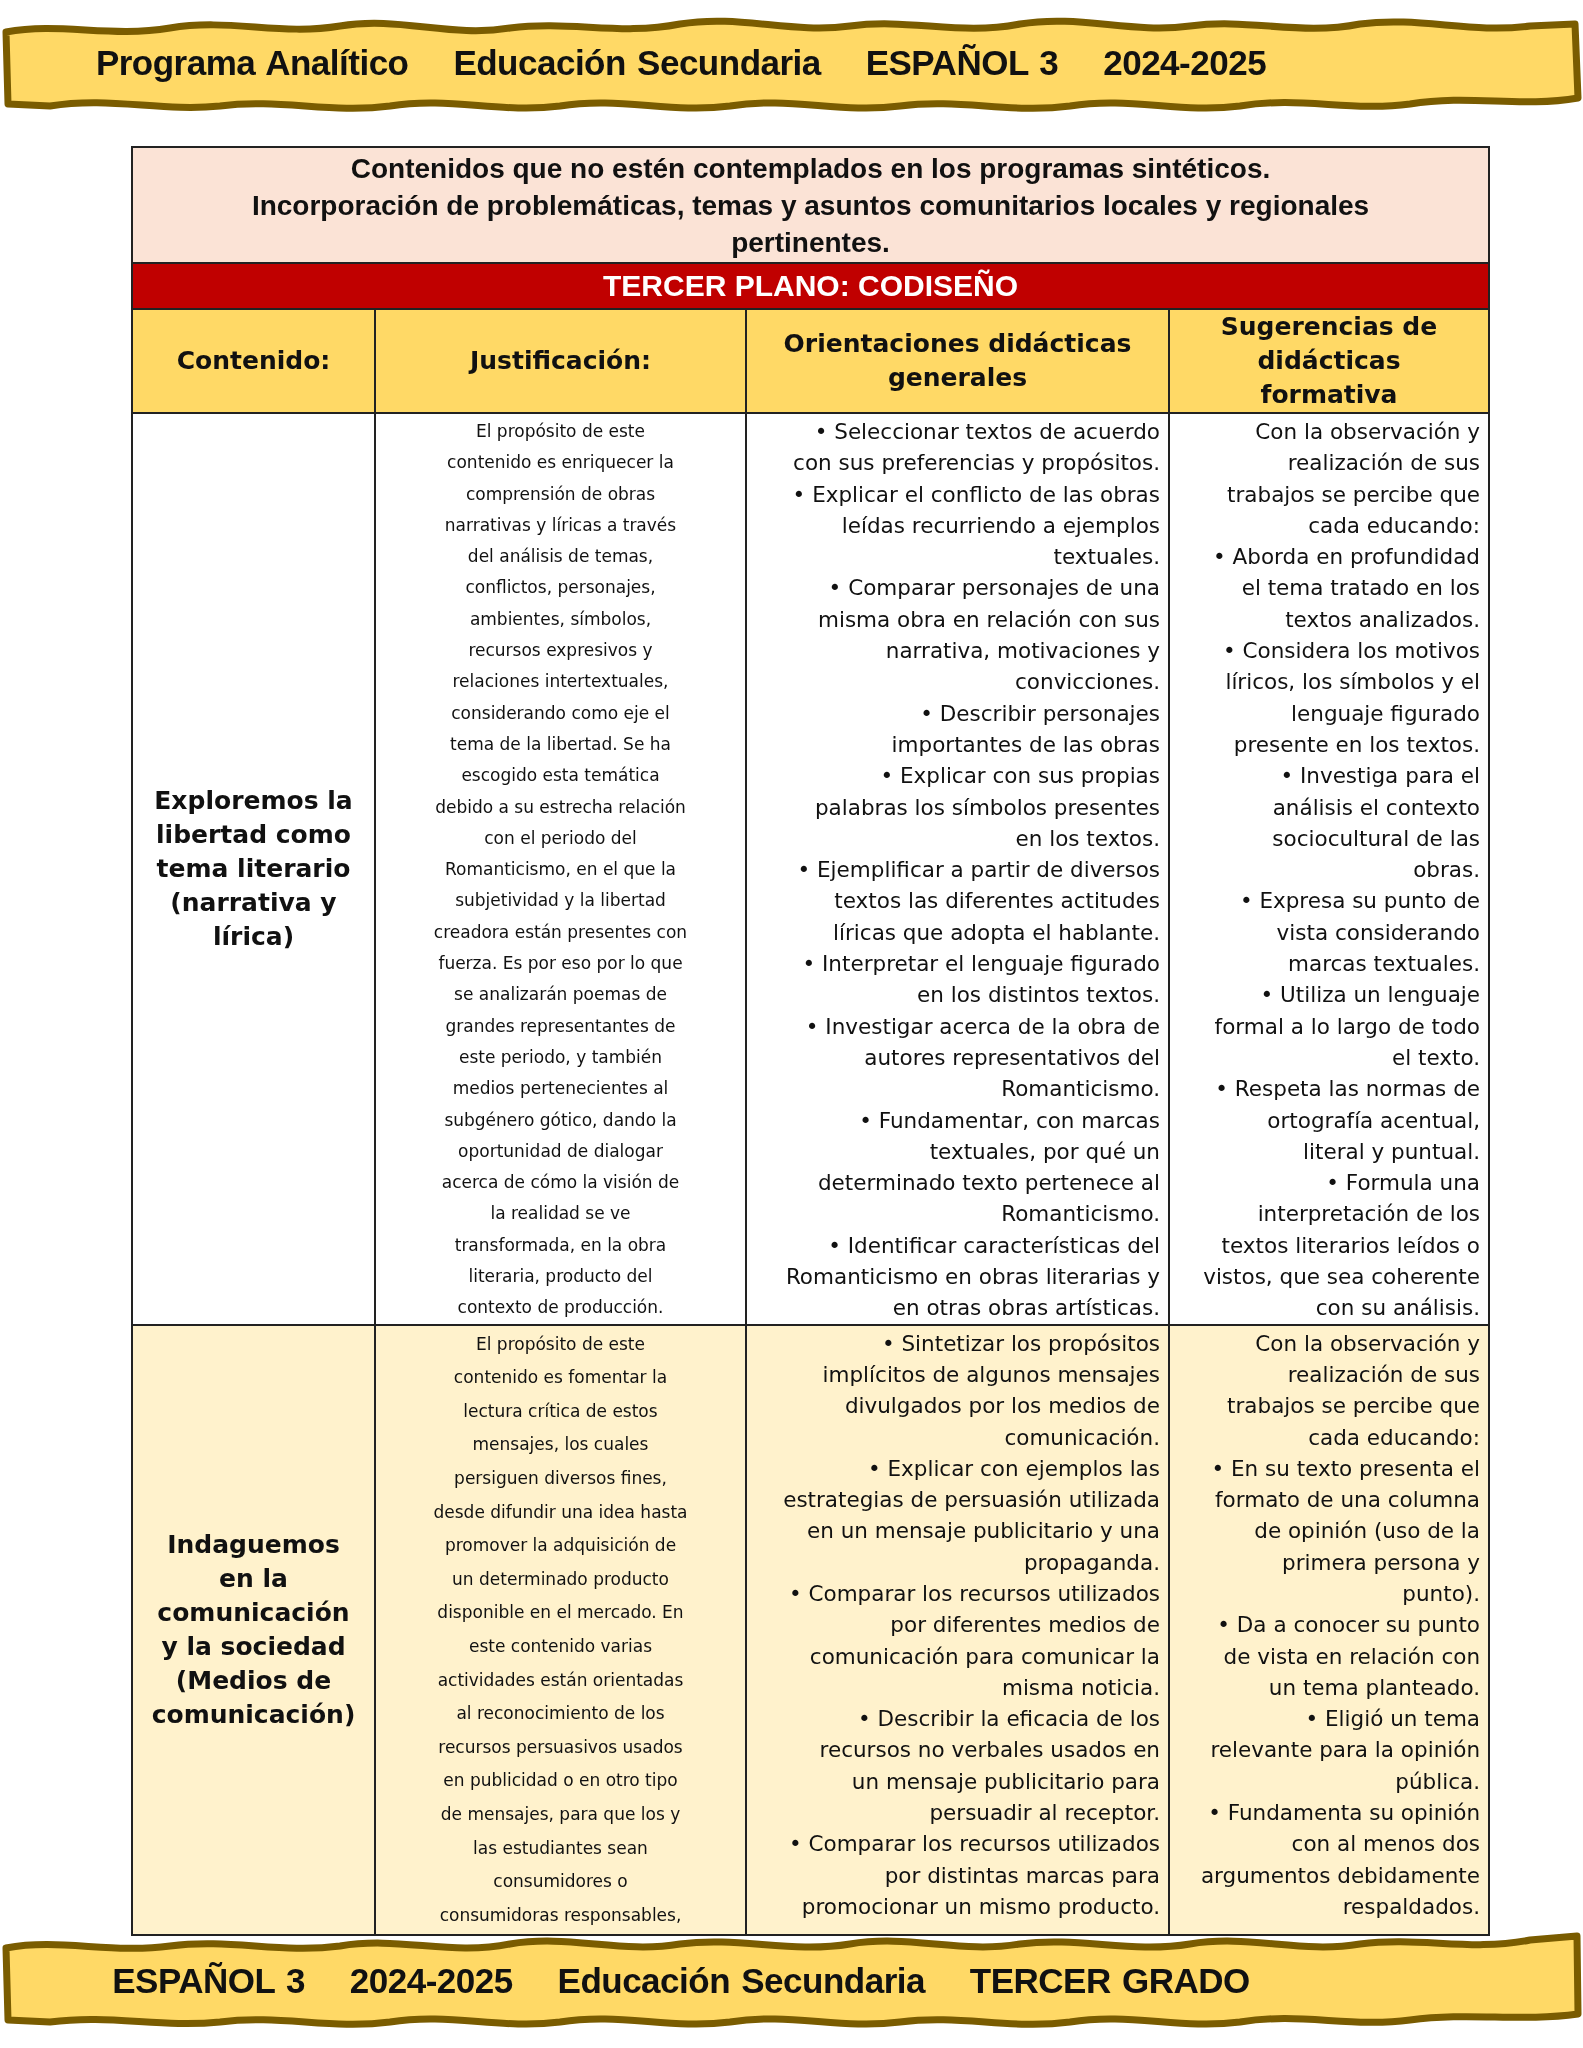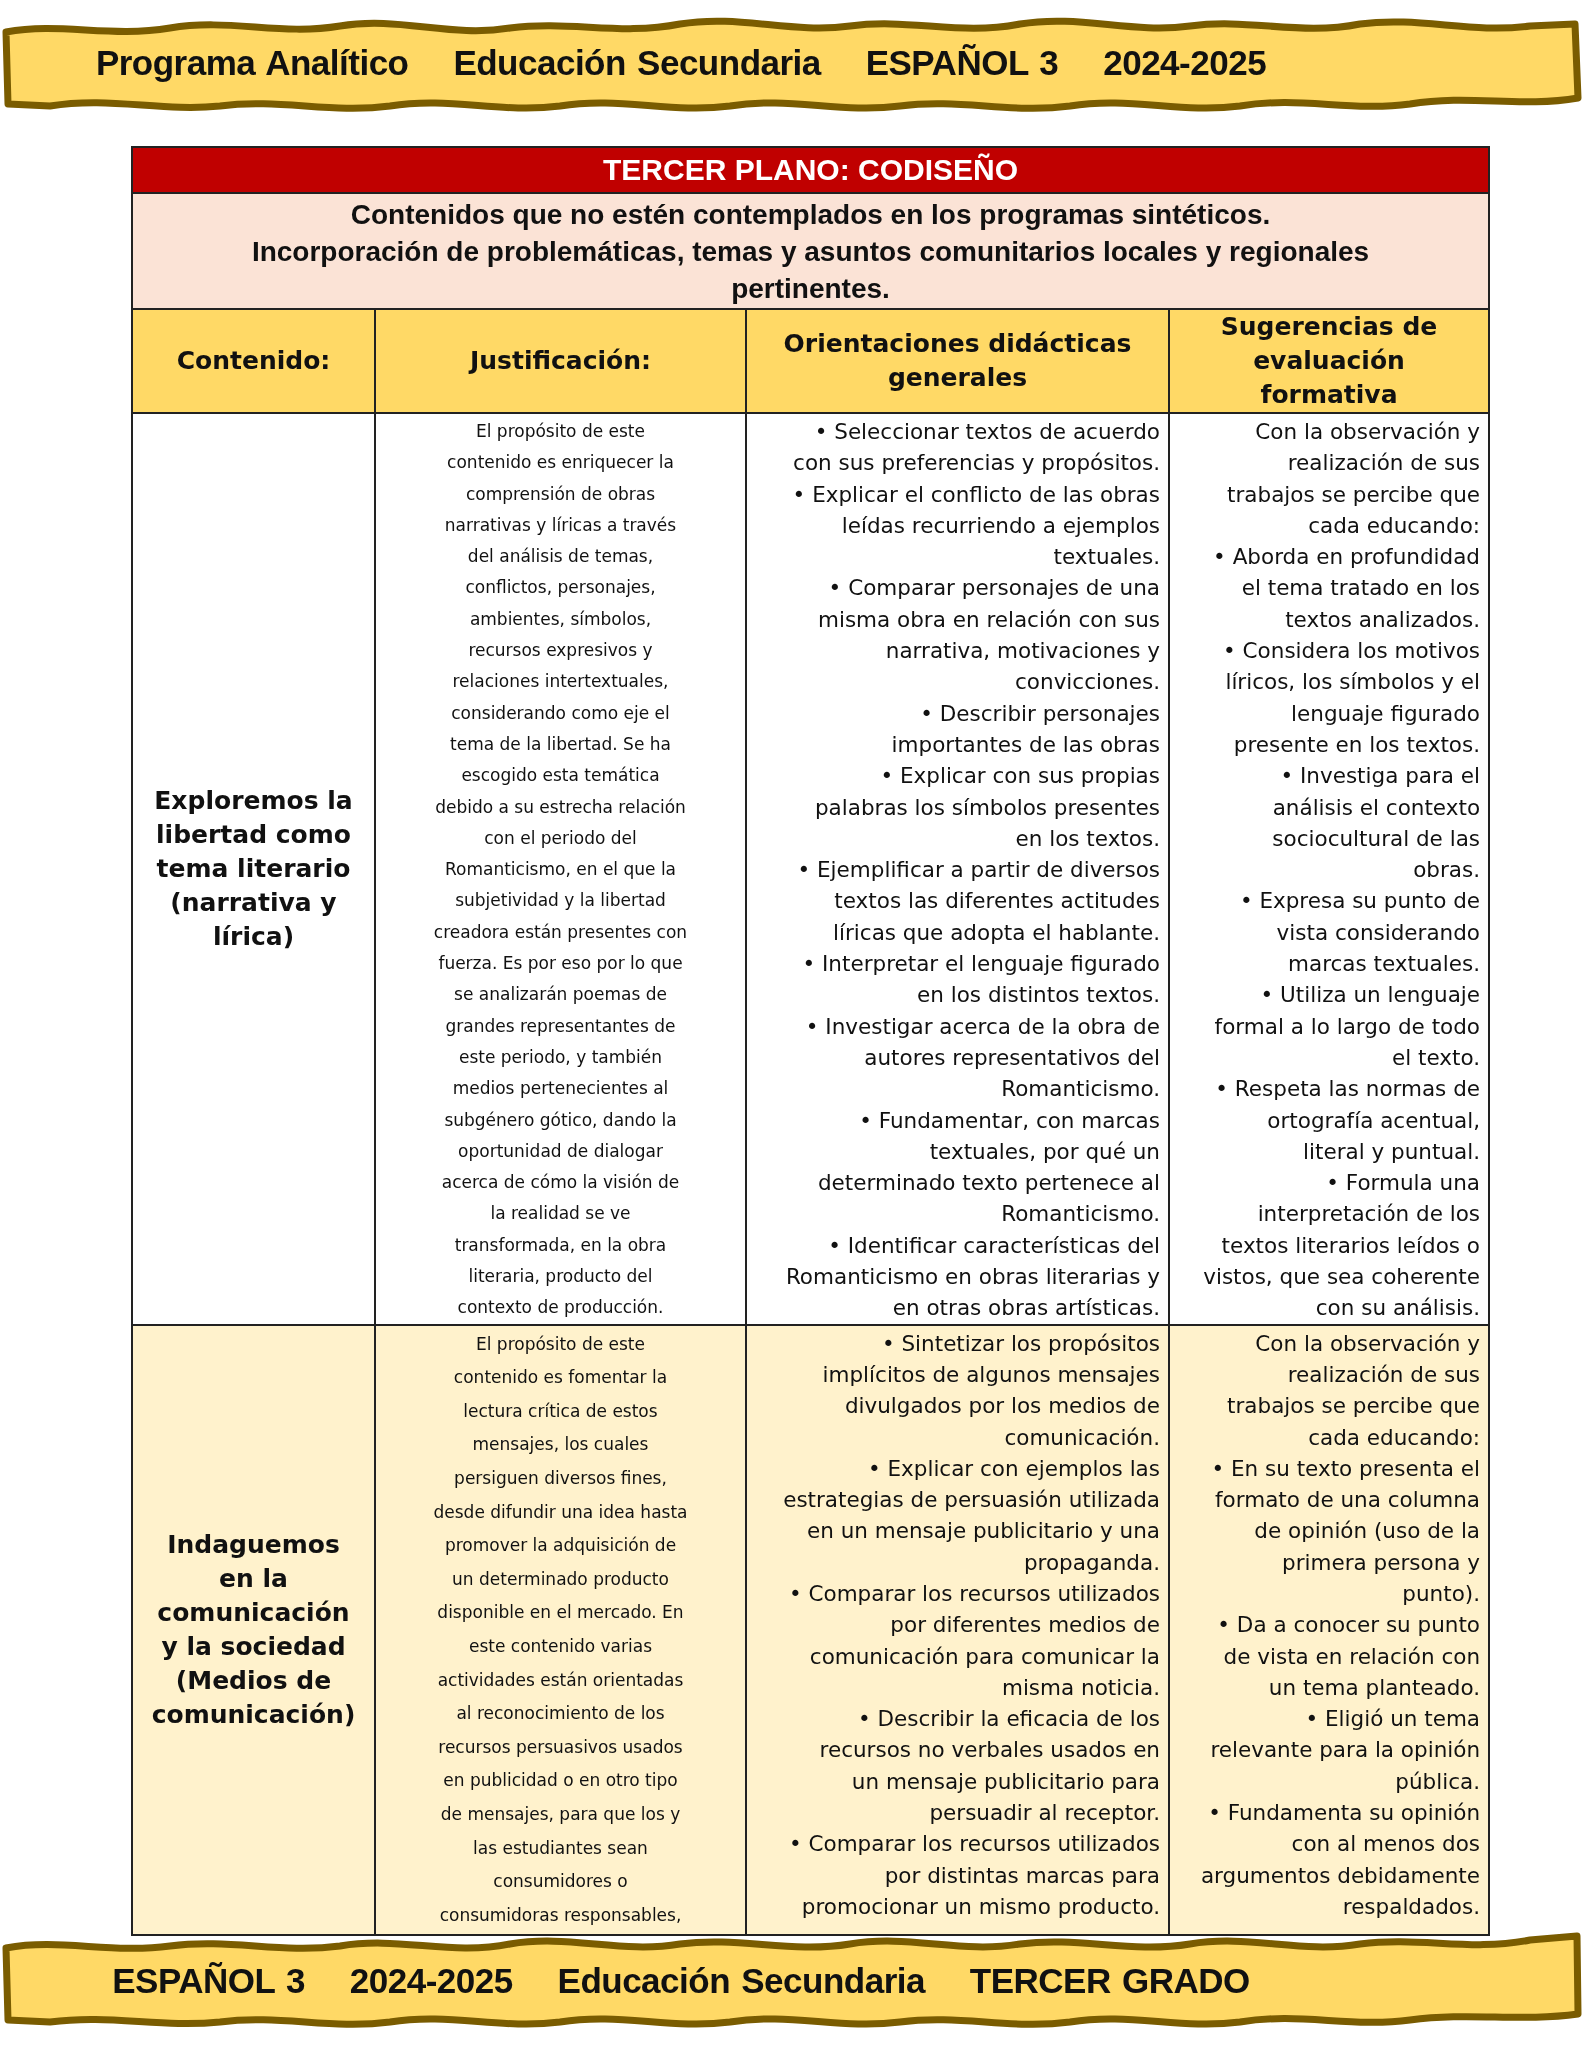--- a/index.html
+++ b/index.html
@@ -67,43 +67,43 @@
 
 <table class="doc-table">
   <colgroup>
     <col style="width:243px">
     <col style="width:371px">
     <col style="width:423px">
     <col style="width:320px">
   </colgroup>
   <tbody>
       <tr>
-    <td colspan="4" class="title-cell">TERCER PLANO: CODISEÑO</td>
-  </tr>
-  <tr>
     <td colspan="4" class="subtitle-cell">
       <span class="line">Contenidos que no estén contemplados en los programas sintéticos.</span>
       <span class="line">Incorporación de problemáticas, temas y asuntos comunitarios locales y regionales</span>
       <span class="line">pertinentes.</span>
     </td>
   </tr>
   <tr>
+    <td colspan="4" class="title-cell">TERCER PLANO: CODISEÑO</td>
+  </tr>
+  <tr>
     <td class="head-cell">
       <span class="line">Contenido:</span>
     </td>
     <td class="head-cell">
       <span class="line">Justificación:</span>
     </td>
     <td class="head-cell">
       <span class="line">Orientaciones didácticas</span>
       <span class="line">generales</span>
     </td>
     <td class="head-cell">
       <span class="line">Sugerencias de</span>
-      <span class="line">evaluación</span>
+      <span class="line">didácticas</span>
       <span class="line">formativa</span>
     </td>
   </tr>
 
   <tr class="row1">
     <td class="body content-cell">
           <span class="line">Exploremos la</span>
           <span class="line">libertad como</span>
           <span class="line">tema literario</span>
           <span class="line">(narrativa y</span>

